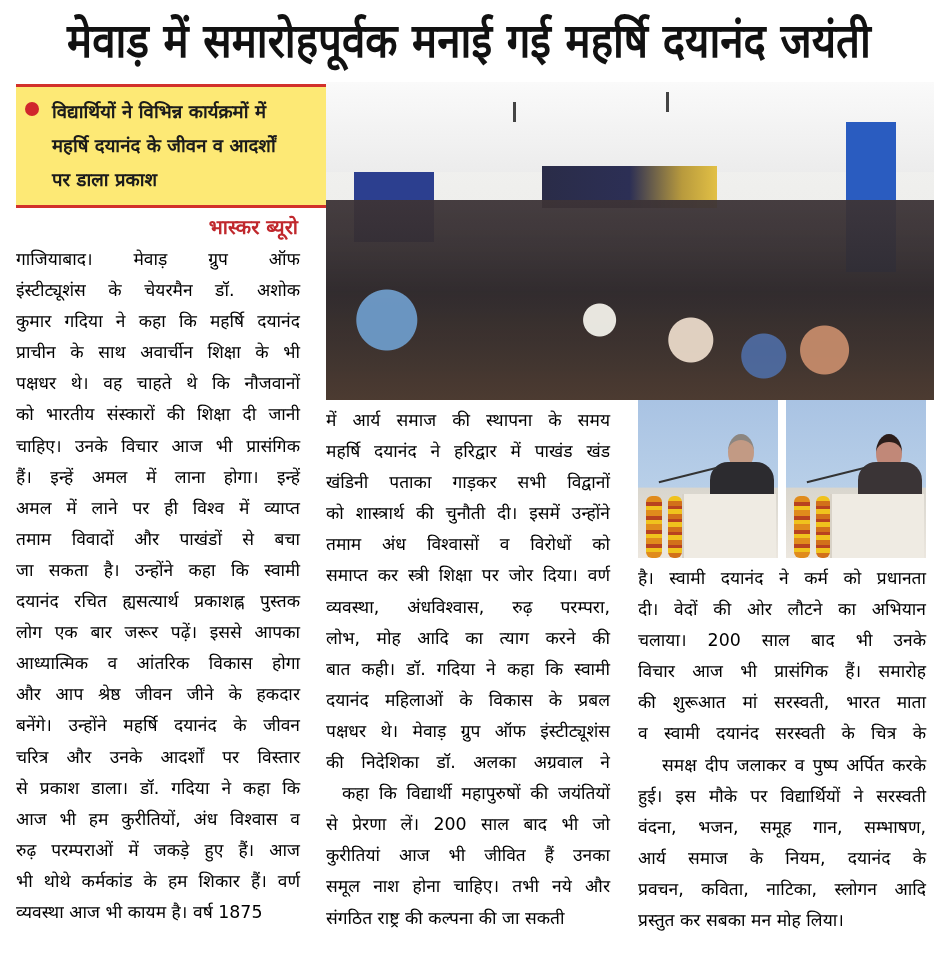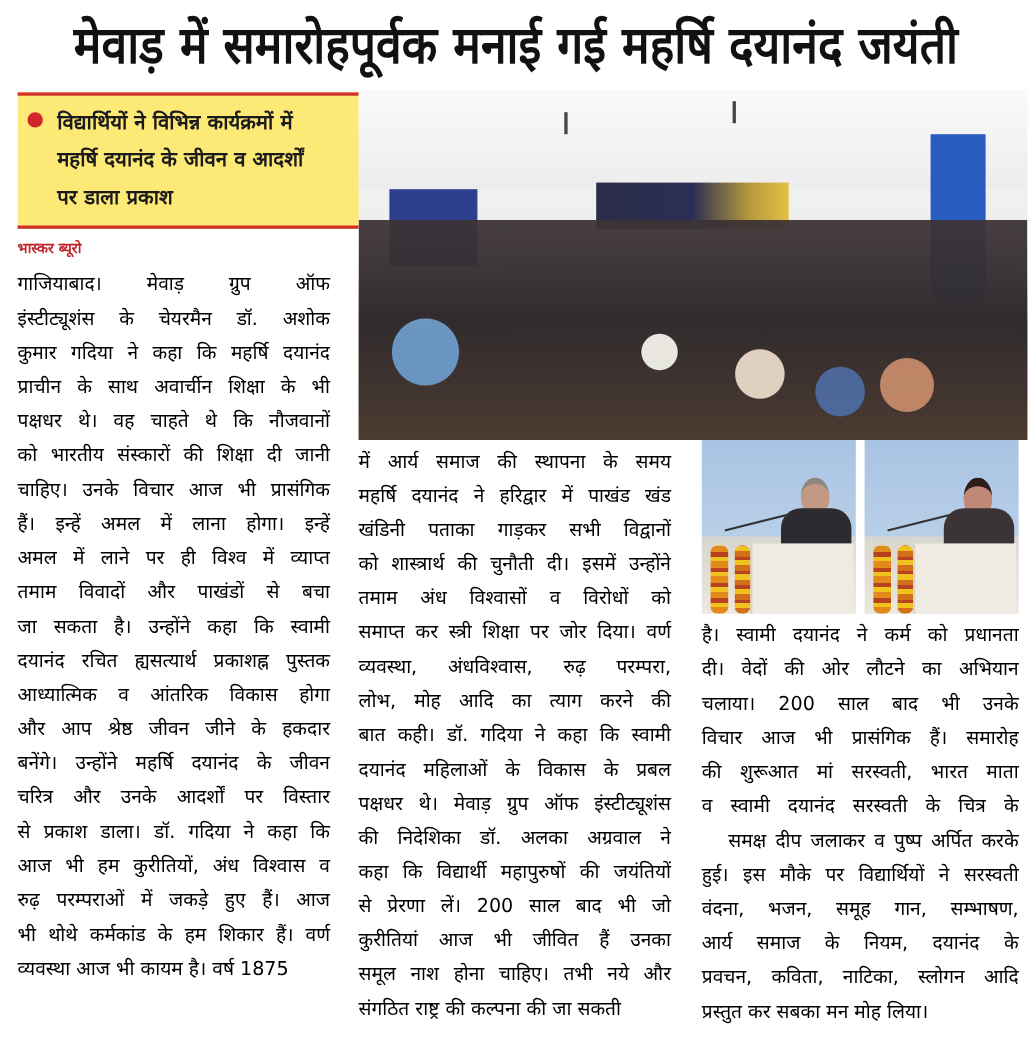--- a/index.html
+++ b/index.html
@@ -19,22 +19,22 @@
     box-sizing: border-box; padding: 8px 8px 8px 8px;
   }
   .deck-bullet {
     position: absolute; left: 9px; top: 15px; width: 14px; height: 14px;
     border-radius: 50%; background: #d0262c;
   }
   .deck-text {
     margin-left: 28px; font-size: 18.5px; font-weight: bold; line-height: 34px; color: #1b1b1b;
   }
   .byline {
-    position: absolute; left: 16px; top: 214px; width: 282px; text-align: left;
-    font-size: 13px; font-weight: bold; color: #c0282d; line-height: 26px;
+    position: absolute; left: 16px; top: 214px; width: 282px; text-align: right;
+    font-size: 20px; font-weight: bold; color: #c0282d; line-height: 26px;
   }
   .col {
     position: absolute; font-size: 17.4px; line-height: 31.1px; color: #000000;
     text-align: justify; text-align-last: justify;
   }
   .col .ln { display: block; white-space: nowrap; text-align-last: justify; text-align: justify; }
   .col .ln.last { text-align-last: left; }
   .col-left { left: 16px; top: 244px; width: 284px; }
   .col-mid { left: 326px; top: 405px; width: 284px; }
   .col-right { left: 638px; top: 563px; width: 288px; }
@@ -132,20 +132,21 @@
     <span class="ln" style="display: block;">कुमार गदिया ने कहा कि महर्षि दयानंद</span>
     <span class="ln" style="display: block;">प्राचीन के साथ अवार्चीन शिक्षा के भी</span>
     <span class="ln" style="display: block;">पक्षधर थे। वह चाहते थे कि नौजवानों</span>
     <span class="ln" style="display: block;">को भारतीय संस्कारों की शिक्षा दी जानी</span>
     <span class="ln" style="display: block;">चाहिए। उनके विचार आज भी प्रासंगिक</span>
     <span class="ln" style="display: block;">हैं। इन्हें अमल में लाना होगा। इन्हें</span>
     <span class="ln" style="display: block;">अमल में लाने पर ही विश्व में व्याप्त</span>
     <span class="ln" style="display: block;">तमाम विवादों और पाखंडों से बचा</span>
     <span class="ln" style="display: block;">जा सकता है। उन्होंने कहा कि स्वामी</span>
     <span class="ln" style="display: block;">दयानंद रचित ह्यसत्यार्थ प्रकाशह्न पुस्तक</span>
+    <span class="ln" style="display: block;">लोग एक बार जरूर पढ़ें। इससे आपका</span>
     <span class="ln" style="display: block;">आध्यात्मिक व आंतरिक विकास होगा</span>
     <span class="ln" style="display: block;">और आप श्रेष्ठ जीवन जीने के हकदार</span>
     <span class="ln" style="display: block;">बनेंगे। उन्होंने महर्षि दयानंद के जीवन</span>
     <span class="ln" style="display: block;">चरित्र और उनके आदर्शों पर विस्तार</span>
     <span class="ln" style="display: block;">से प्रकाश डाला। डॉ. गदिया ने कहा कि</span>
     <span class="ln" style="display: block;">आज भी हम कुरीतियों, अंध विश्वास व</span>
     <span class="ln" style="display: block;">रुढ़ परम्पराओं में जकड़े हुए हैं। आज</span>
     <span class="ln" style="display: block;">भी थोथे कर्मकांड के हम शिकार हैं। वर्ण</span>
     <span class="ln last" style="display: block;">व्यवस्था आज भी कायम है। वर्ष 1875</span>
   </div>
@@ -155,21 +156,21 @@
     <span class="ln" style="display: block;">खंडिनी पताका गाड़कर सभी विद्वानों</span>
     <span class="ln" style="display: block;">को शास्त्रार्थ की चुनौती दी। इसमें उन्होंने</span>
     <span class="ln" style="display: block;">तमाम अंध विश्वासों व विरोधों को</span>
     <span class="ln" style="display: block;">समाप्त कर स्त्री शिक्षा पर जोर दिया। वर्ण</span>
     <span class="ln" style="display: block;">व्यवस्था, अंधविश्वास, रुढ़ परम्परा,</span>
     <span class="ln" style="display: block;">लोभ, मोह आदि का त्याग करने की</span>
     <span class="ln" style="display: block;">बात कही। डॉ. गदिया ने कहा कि स्वामी</span>
     <span class="ln" style="display: block;">दयानंद महिलाओं के विकास के प्रबल</span>
     <span class="ln" style="display: block;">पक्षधर थे। मेवाड़ ग्रुप ऑफ इंस्टीट्यूशंस</span>
     <span class="ln" style="display: block;">की निदेशिका डॉ. अलका अग्रवाल ने</span>
-    <span class="ln" style="display: block;">कहा कि विद्यार्थी महापुरुषों की जयंतियों</span>
+    <span class="ln" style="display: block; margin-left: 16px;">कहा कि विद्यार्थी महापुरुषों की जयंतियों</span>
     <span class="ln" style="display: block;">से प्रेरणा लें। 200 साल बाद भी जो</span>
     <span class="ln" style="display: block;">कुरीतियां आज भी जीवित हैं उनका</span>
     <span class="ln" style="display: block;">समूल नाश होना चाहिए। तभी नये और</span>
     <span class="ln last" style="display: block;">संगठित राष्ट्र की कल्पना की जा सकती</span>
   </div>
 <div class="col col-right" id="col-right">
     <span class="ln" style="display: block;">है। स्वामी दयानंद ने कर्म को प्रधानता</span>
     <span class="ln" style="display: block;">दी। वेदों की ओर लौटने का अभियान</span>
     <span class="ln" style="display: block;">चलाया। 200 साल बाद भी उनके</span>
     <span class="ln" style="display: block;">विचार आज भी प्रासंगिक हैं। समारोह</span>

